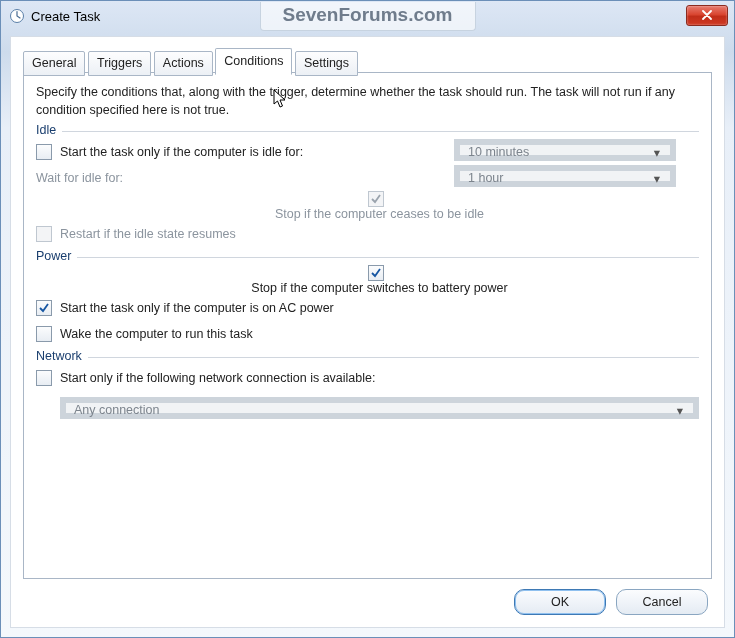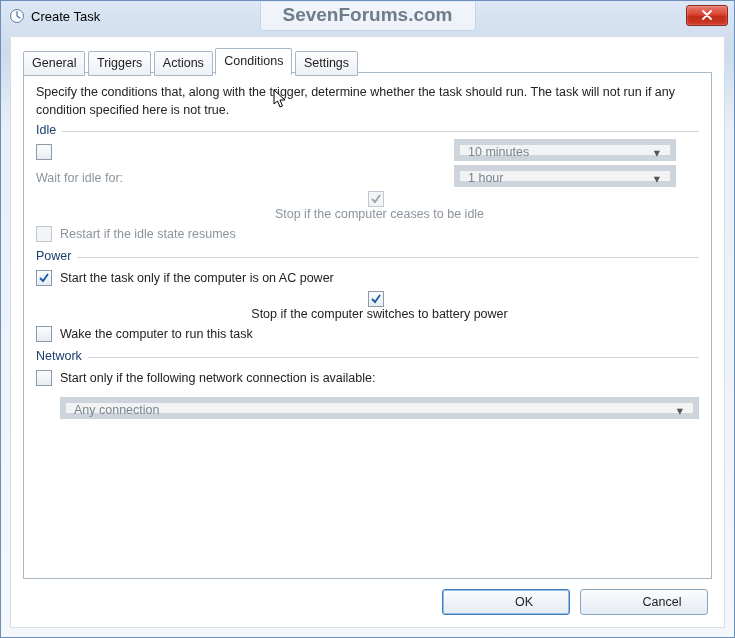--- a/index.html
+++ b/index.html
@@ -184,26 +184,25 @@
   .buttons {
     position:absolute;
     right: 16px; bottom: 12px;
     display:flex;
     gap:10px;
   }
   .btn {
     width: 90px; height: 24px;
     border: 1px solid #8aa6c1;
     background: linear-gradient(to bottom,#fbfcfe,#e4ebf3);
-    border-radius: 3px;
+    border-radius: 10px;
     display:flex; align-items:center; justify-content:center;
     font-size:12.5px;
     color:#222;
     cursor: default;
-    padding-left: 36px;
   }
   .btn.primary {
     border-color:#3e79b4;
     box-shadow: 0 0 0 1px #8fc0ef inset;
   }
   .cursor {
     position:absolute;
     left: 262px;
     top: 52px;
     width:16px; height:22px;
@@ -246,20 +245,21 @@
     <div class="tabpanel">
       <div class="desc">Specify the conditions that, along with the trigger, determine whether the task should run.  The task will not run  if any condition specified here is not true.</div>
 
       <div class="group-hdr">
         <span>Idle</span>
         <span class="line"></span>
       </div>
 
       <div class="row">
         <span class="chk"></span>
+        <span class="lbl">Start the task only if the computer is idle for:</span>
       </div>
 
       <div class="row indent1">
         <span class="lbl disabled">Wait for idle for:</span>
       </div>
 
       <div class="idle-combo-col">
         <div class="combo disabled">
           <span>10 minutes</span>
           <span class="caret">▾</span>
@@ -282,38 +282,38 @@
       <div class="row indent1">
         <span class="chk disabled"></span>
         <span class="lbl disabled">Restart if the idle state resumes</span>
       </div>
 
       <div class="group-hdr">
         <span>Power</span>
         <span class="line"></span>
       </div>
 
+      <div class="row indent2">
+        <span class="chk checked">
+            <svg viewBox="0 0 10 10">
+              <path d="M1 5 L4 8 L9 1" stroke-width="1.8" fill="none"></path>
+            </svg>
+          </span>
+        <span class="lbl">Stop if the computer switches to battery power</span>
+      </div>
+
       <div class="row">
         <span class="chk checked">
             <svg viewBox="0 0 10 10">
               <path d="M1 5 L4 8 L9 1" stroke-width="1.8" fill="none"></path>
             </svg>
           </span>
         <span class="lbl">Start the task only if the computer is on AC power</span>
       </div>
 
-      <div class="row indent2">
-        <span class="chk checked">
-            <svg viewBox="0 0 10 10">
-              <path d="M1 5 L4 8 L9 1" stroke-width="1.8" fill="none"></path>
-            </svg>
-          </span>
-        <span class="lbl">Stop if the computer switches to battery power</span>
-      </div>
-
       <div class="row">
         <span class="chk"></span>
         <span class="lbl">Wake the computer to run this task</span>
       </div>
 
       <div class="group-hdr">
         <span>Network</span>
         <span class="line"></span>
       </div>
 

